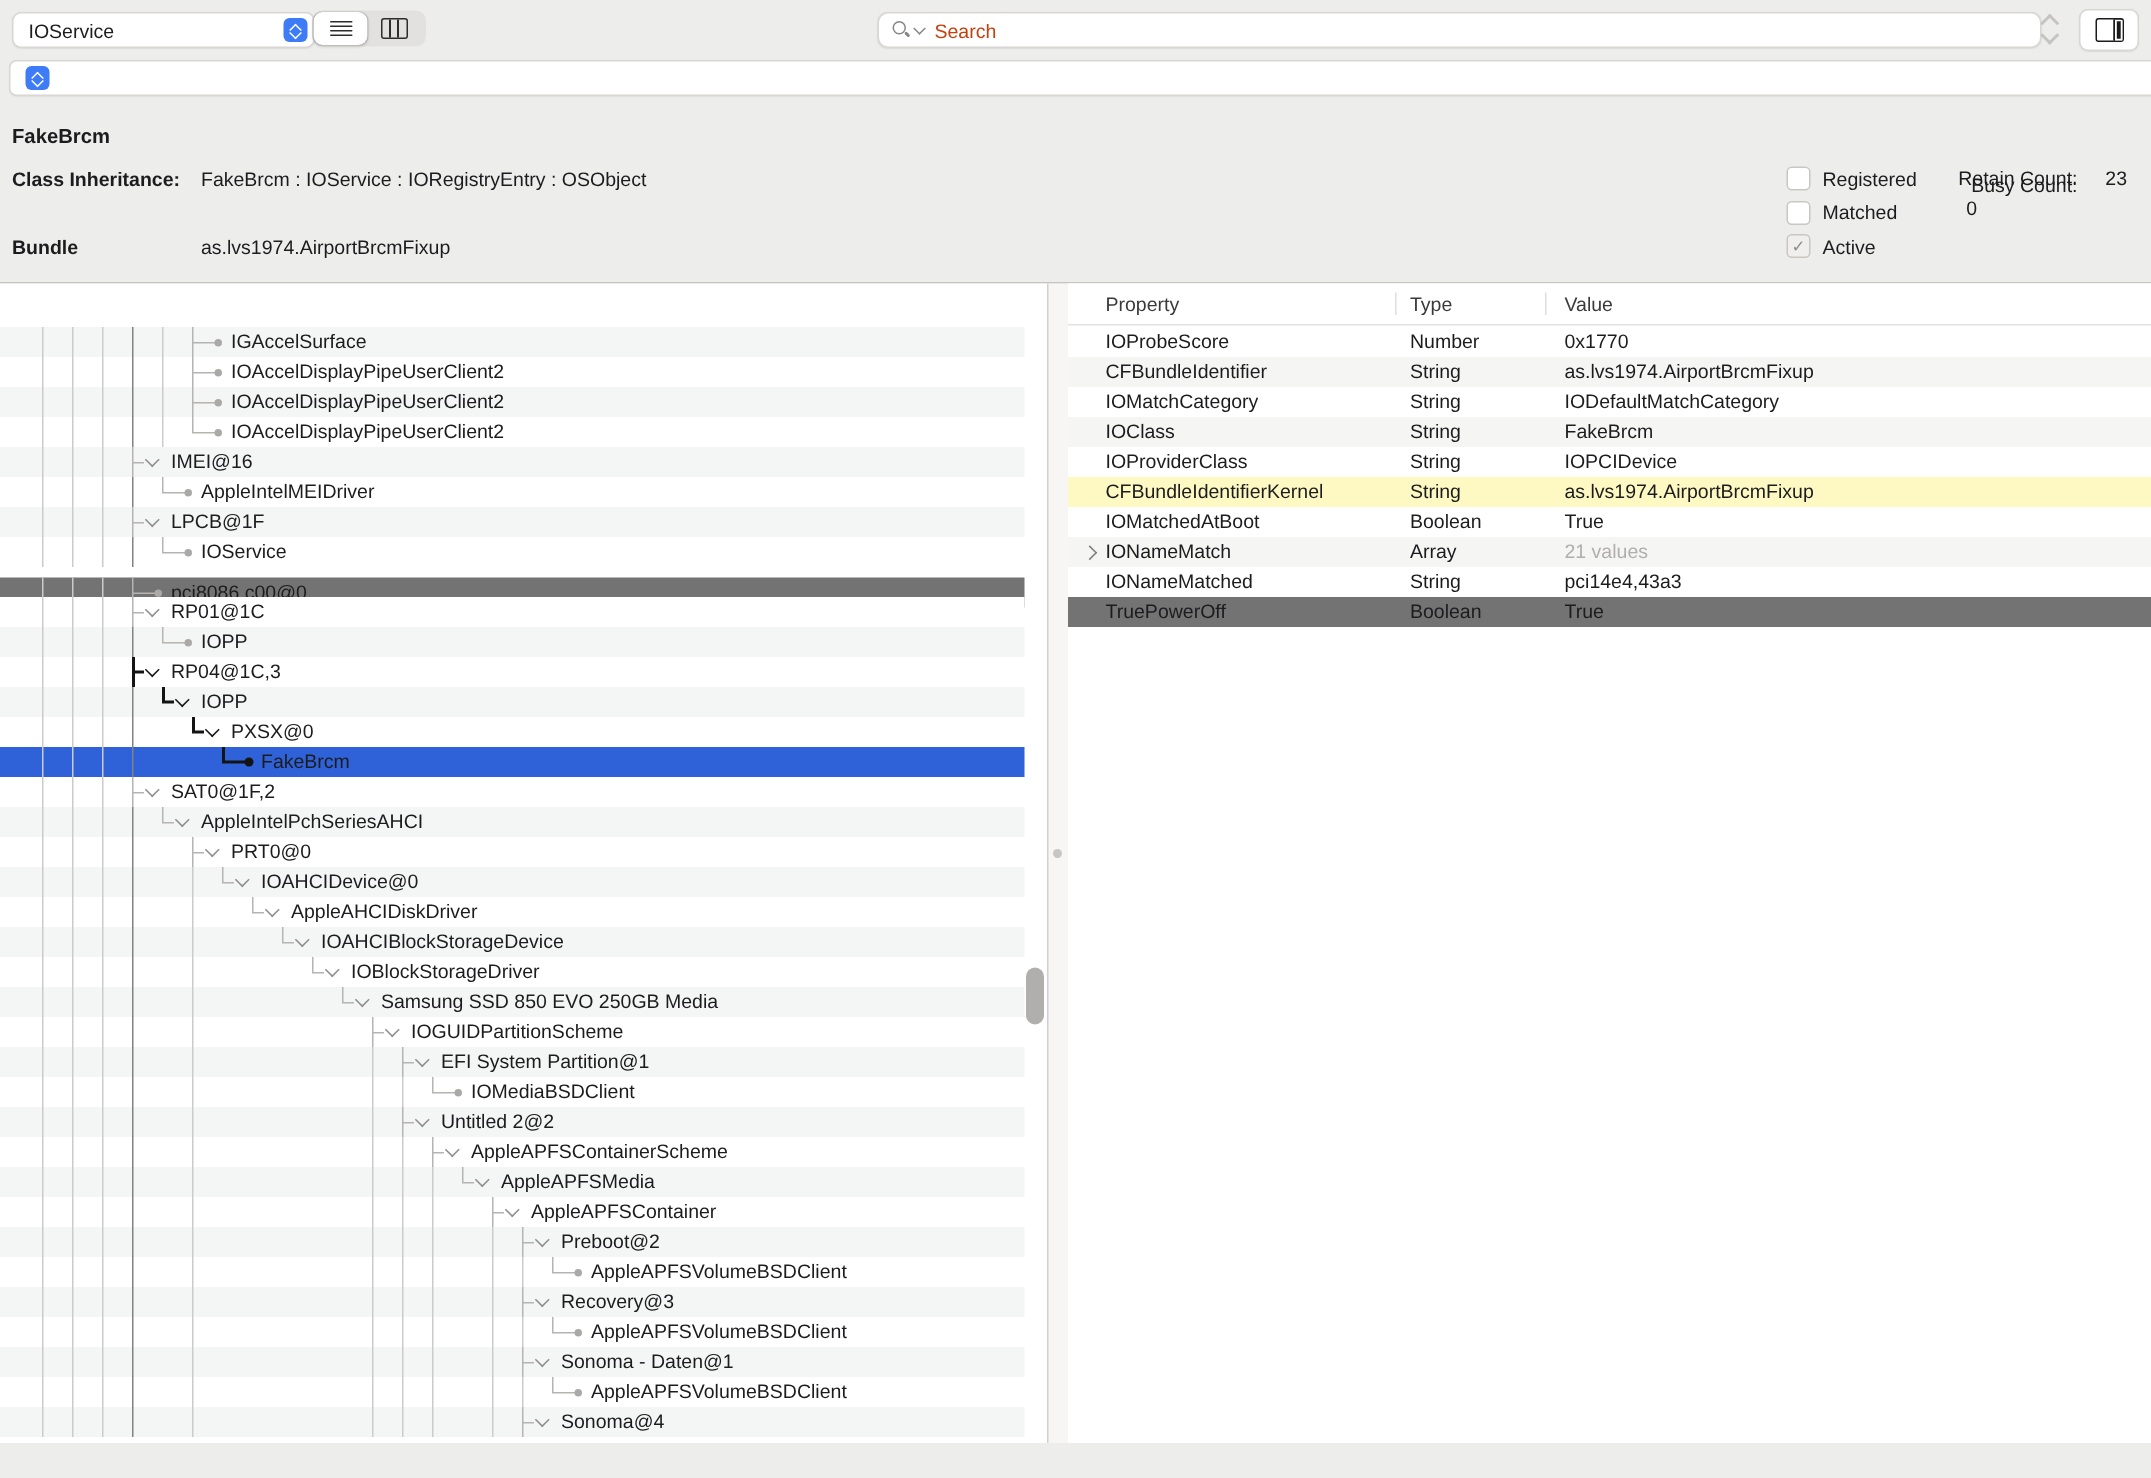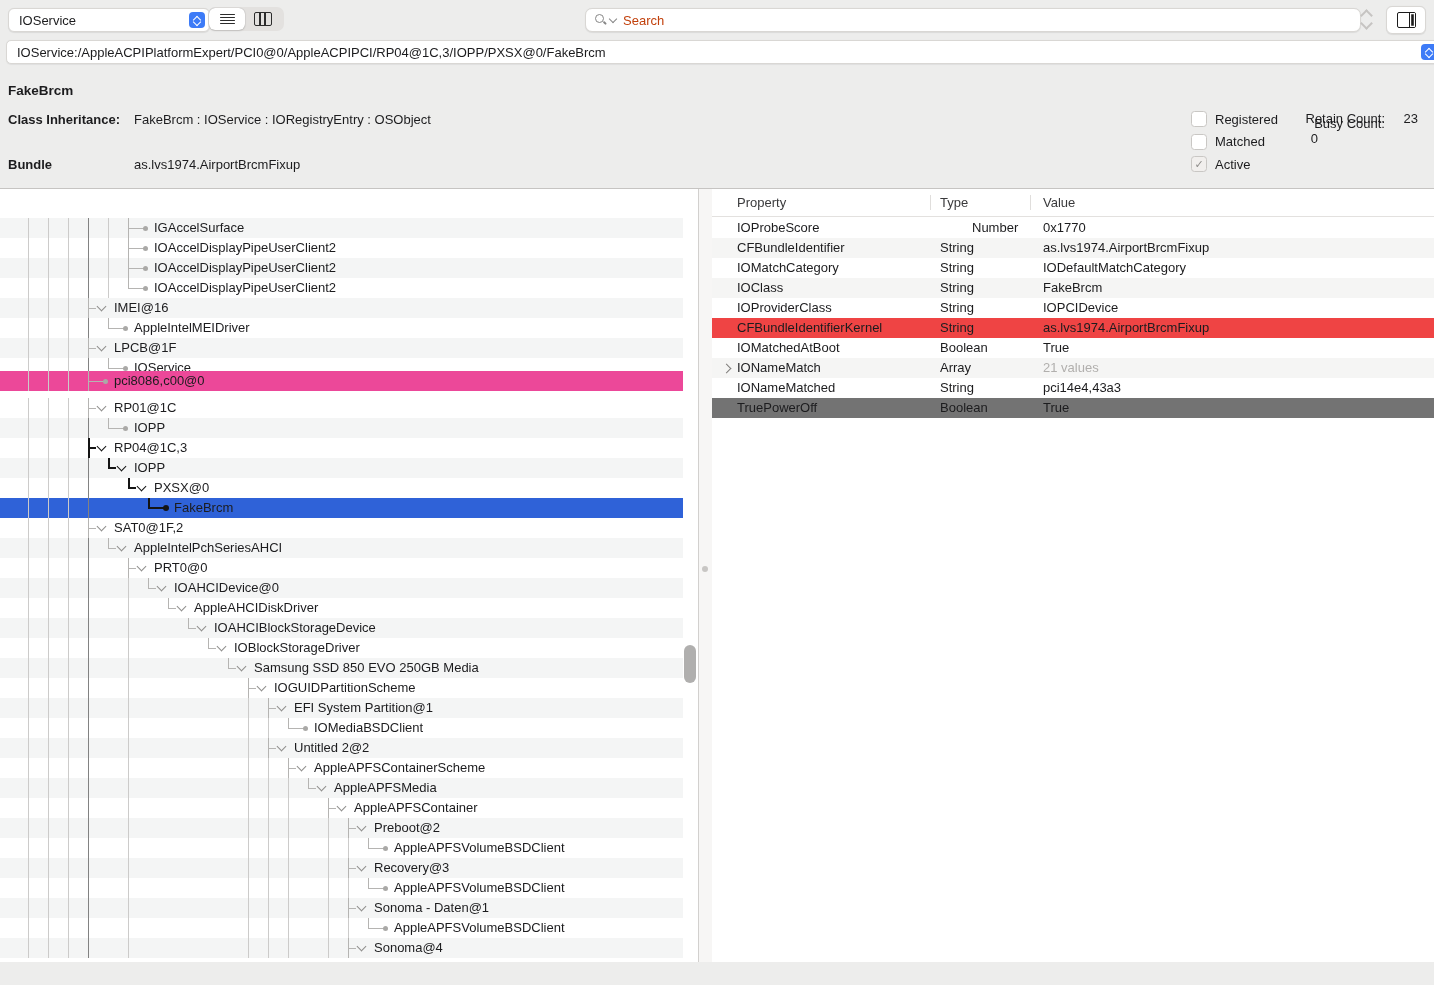--- a/index.html
+++ b/index.html
@@ -123,21 +123,20 @@
     <div id="hist-stepper">
       <span class="chev up"></span>
       <span class="chev dn"></span>
     </div>
     <div class="ctl" id="inspector-btn">
       <span class="icon-inspector"></span>
     </div>
   </div>
 
   <div id="pathbar">
-    <span id="path-text">IOService:/AppleACPIPlatformExpert/PCI0@0/AppleACPIPCI/RP04@1C,3/IOPP/PXSX@0/FakeBrcm</span>
     <span class="blue-stepper"></span>
   </div>
 
   <div id="info">
     <div id="node-title">FakeBrcm</div>
     <div id="class-line" class="lbl">Class Inheritance:</div>
     <div id="class-value">FakeBrcm : IOService : IORegistryEntry : OSObject</div>
     <div id="bundle-lbl">Bundle</div>
     <div id="bundle-value">as.lvs1974.AirportBrcmFixup</div>
     <div id="checkbox-area">
@@ -243,21 +242,21 @@
         <div class="tree-row" style="top: 169px; background: rgb(255, 255, 255);">
           <span class="vguide" style="left: 28px; background: rgb(204, 203, 202);"></span>
           <span class="vguide" style="left: 48px; background: rgb(204, 203, 202);"></span>
           <span class="vguide" style="left: 68px; background: rgb(204, 203, 202);"></span>
           <span class="vguide" style="left: 88px; background: rgb(130, 130, 130);"></span>
           <span class="vbranch" style="left: 108px; width: 1px; background: rgb(181, 180, 178); top: 0px; height: 10px;"></span>
           <span class="hbranch" style="left: 108px; top: 9.5px; width: 17px; height: 1px; background: rgb(181, 180, 178);"></span>
           <span class="dot" style="left: 123px; top: 7.5px; width: 5px; height: 5px; background: rgb(170, 169, 167);"></span>
           <span class="glabel" style="left: 134px;">IOService</span>
         </div>
-        <div class="tree-row" style="top: 182px; background: #ec4899;">
+        <div class="tree-row" style="top: 196px; background: #737373;">
           <span class="vguide" style="left: 28px; background: rgb(204, 203, 202);"></span>
           <span class="vguide" style="left: 48px; background: rgb(204, 203, 202);"></span>
           <span class="vguide" style="left: 68px; background: rgb(204, 203, 202);"></span>
           <span class="vbranch" style="left: 88px; width: 1px; background: rgb(181, 180, 178); top: 0px; height: 20px;"></span>
           <span class="hbranch" style="left: 88px; top: 9.5px; width: 17px; height: 1px; background: rgb(181, 180, 178);"></span>
           <span class="dot" style="left: 103px; top: 7.5px; width: 5px; height: 5px; background: rgb(170, 169, 167);"></span>
           <span class="glabel" style="left: 114px;">pci8086,c00@0</span>
         </div>
         <div class="tree-row" style="top: 209px; background: rgb(255, 255, 255);">
           <span class="vguide" style="left: 28px; background: rgb(204, 203, 202);"></span>
@@ -610,21 +609,21 @@
     <div id="props-header">
         <span class="col-h" style="left: 25px;">Property</span>
         <span class="col-h" style="left: 228px;">Type</span>
         <span class="col-h" style="left: 331px;">Value</span>
         <span class="col-div" style="left: 218px;"></span>
         <span class="col-div" style="left: 318px;"></span>
       </div>
     <div id="prop-rows">
         <div class="prop-row" style="top: 29px; background: rgb(255, 255, 255);">
           <span class="prop-cell" style="left: 25px;">IOProbeScore</span>
-          <span class="prop-cell" style="left: 228px; margin-left: 32px;">Number</span>
+          <span class="prop-cell" style="left: 228px;">Number</span>
           <span class="prop-cell" style="left: 331px;">0x1770</span>
         </div>
         <div class="prop-row" style="top: 49px; background: rgb(245, 245, 244);">
           <span class="prop-cell" style="left: 25px;">CFBundleIdentifier</span>
           <span class="prop-cell" style="left: 228px;">String</span>
           <span class="prop-cell" style="left: 331px;">as.lvs1974.AirportBrcmFixup</span>
         </div>
         <div class="prop-row" style="top: 69px; background: rgb(255, 255, 255);">
           <span class="prop-cell" style="left: 25px;">IOMatchCategory</span>
           <span class="prop-cell" style="left: 228px;">String</span>
@@ -633,21 +632,21 @@
         <div class="prop-row" style="top: 89px; background: rgb(245, 245, 244);">
           <span class="prop-cell" style="left: 25px;">IOClass</span>
           <span class="prop-cell" style="left: 228px;">String</span>
           <span class="prop-cell" style="left: 331px;">FakeBrcm</span>
         </div>
         <div class="prop-row" style="top: 109px; background: rgb(255, 255, 255);">
           <span class="prop-cell" style="left: 25px;">IOProviderClass</span>
           <span class="prop-cell" style="left: 228px;">String</span>
           <span class="prop-cell" style="left: 331px;">IOPCIDevice</span>
         </div>
-        <div class="prop-row" style="top: 129px; background: #ef4444;">
+        <div class="prop-row" style="top: 129px; background: #fef9c3;">
           <span class="prop-cell" style="left: 25px;">CFBundleIdentifierKernel</span>
           <span class="prop-cell" style="left: 228px;">String</span>
           <span class="prop-cell" style="left: 331px;">as.lvs1974.AirportBrcmFixup</span>
         </div>
         <div class="prop-row" style="top: 149px; background: rgb(255, 255, 255);">
           <span class="prop-cell" style="left: 25px;">IOMatchedAtBoot</span>
           <span class="prop-cell" style="left: 228px;">Boolean</span>
           <span class="prop-cell" style="left: 331px;">True</span>
         </div>
         <div class="prop-row" style="top: 169px; background: rgb(245, 245, 244);">

